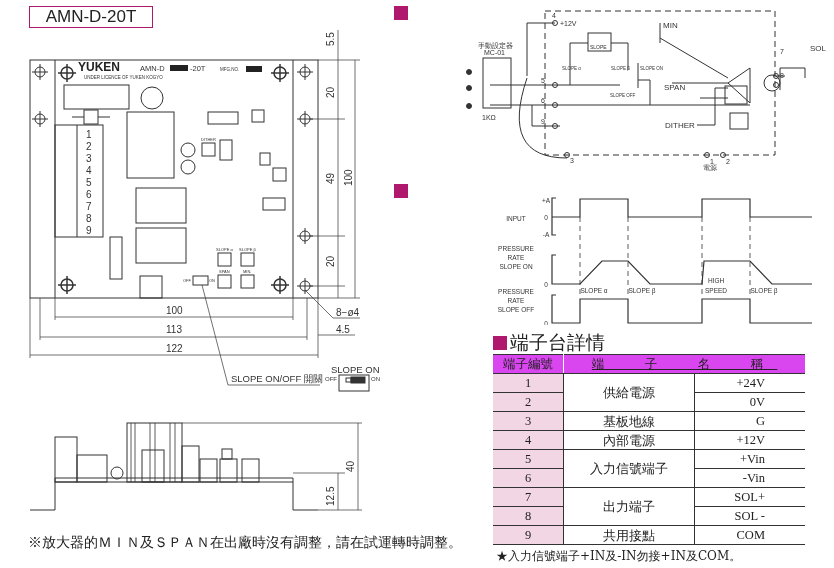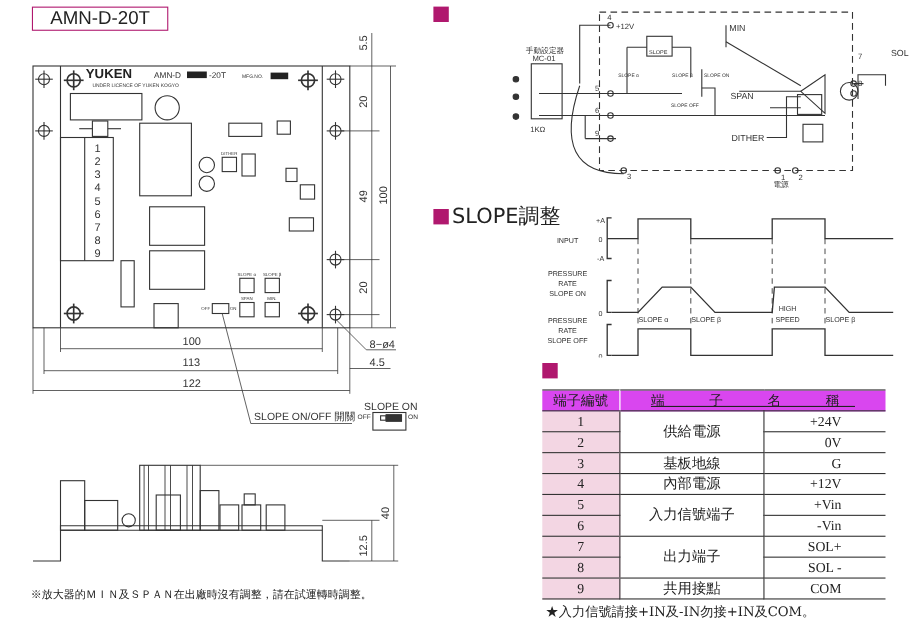--- a/index.html
+++ b/index.html
@@ -2,21 +2,21 @@
 <html><head>
 <meta charset="utf-8">
 <style>
   html,body{margin:0;padding:0;background:#fff;}
   body{width:834px;height:568px;position:relative;overflow:hidden;font-family:"Liberation Sans",sans-serif;color:#222;}
   .abs{position:absolute;}
   .model-tag{left:29px;top:6px;width:124px;height:22px;border:1.5px solid #b0186e;box-sizing:border-box;font-size:17px;line-height:20px;text-align:center;color:#222;font-family:"Liberation Sans",sans-serif;}
   .sec-title{font-size:19px;font-family:"DejaVu Sans",sans-serif;color:#222;display:flex;align-items:center;gap:3px;}
   .sec-title .sq{width:14px;height:14px;background:#b0186e;display:inline-block;}
   svg text{font-family:"Liberation Sans",sans-serif;}
-  .note{font-family:"DejaVu Serif","Liberation Serif",serif;font-size:10px;color:#222;}
+  .note{font-family:"DejaVu Serif","Liberation Serif",serif;font-size:14px;color:#222;}
   table.term{position:absolute;left:493px;top:354px;width:312px;border-collapse:collapse;font-family:"Liberation Serif",serif;font-size:12.5px;}
   table.term td,table.term th{border-bottom:1px solid #333;padding:0;height:18px;line-height:17px;text-align:center;font-weight:normal;}
   table.term th{background:#d946ef;border-top:1.5px solid #333;}
   table.term td.no{background:#f3d6e3;border-right:1px solid #333;width:70px;}
   table.term td.name{border-right:1px solid #333;width:130px;font-family:"DejaVu Serif",serif;font-size:13px;}
   table.term td.val{text-align:right;padding-right:40px;}
   table.term th.h1{border-right:1px solid #fff;width:70px;}
   table.term th.h2{letter-spacing:14px;text-decoration:underline;}
 </style>
 </head>
@@ -298,21 +298,20 @@
     <text x="110" y="155">3</text>
     <text x="320" y="46">7</text>
     <text x="320" y="70">8</text>
     <text x="250" y="156">1</text>
     <text x="266" y="156">2</text>
   </g>
 </svg>
 
 <div class="abs sec-title" style="left:394px;top:184px">
   <span class="sq"></span>
-  <span>SLOPE調整</span>
 </div>
 <svg class="abs" style="left:480px;top:195px" width="350" height="130">
   <g stroke="#333" fill="none" stroke-width="1.2">
 
     <polyline points="76,3 72,3 72,40 76,40"></polyline>
     <polyline points="76,60 72,60 72,89 76,89"></polyline>
     <polyline points="76,100 72,100 72,128 76,128"></polyline>
 
     <polyline points="72,22 100,22 100,4 148,4 148,22 222,22 222,4 270,4 270,22 332,22"></polyline>
 
@@ -342,20 +341,21 @@
     <text x="114" y="98">SLOPE α</text>
     <text x="162" y="98">SLOPE β</text>
     <text x="236" y="88">HIGH</text>
     <text x="236" y="98">SPEED</text>
     <text x="284" y="98">SLOPE β</text>
   </g>
 </svg>
 
 <div class="abs sec-title" style="left:493px;top:330px">
   <span class="sq"></span>
+  <span>端子台詳情</span>
 </div>
 <table class="term">
   <tbody>
       <tr>
     <th class="h1">端子編號</th>
     <th class="h2" colspan="2">端　子　名　稱</th>
   </tr>
   <tr>
         <td class="no">1</td>
         <td class="name" rowspan="2">供給電源</td>
@@ -393,13 +393,13 @@
         <td class="no">8</td>
         <td class="val">SOL -</td>
       </tr>
   <tr>
         <td class="no">9</td>
         <td class="name">共用接點</td>
         <td class="val">COM</td>
       </tr>
 </tbody>
   </table>
-<div class="abs note" style="left:496px;top:548px;font-size:12px">★入力信號請接+IN及-IN勿接+IN及COM。</div>
+<div class="abs note" style="left:496px;top:548px;font-size:12px">★入力信號端子+IN及-IN勿接+IN及COM。</div>
 
 </body></html>

